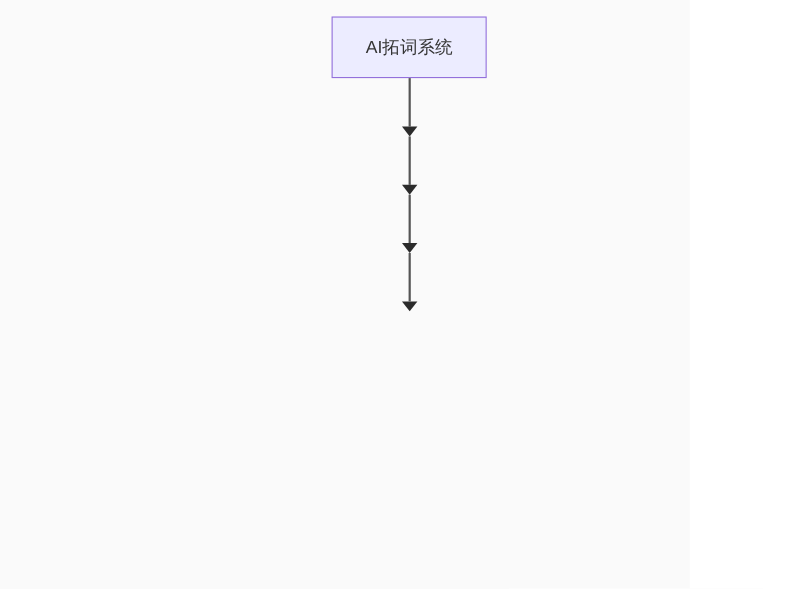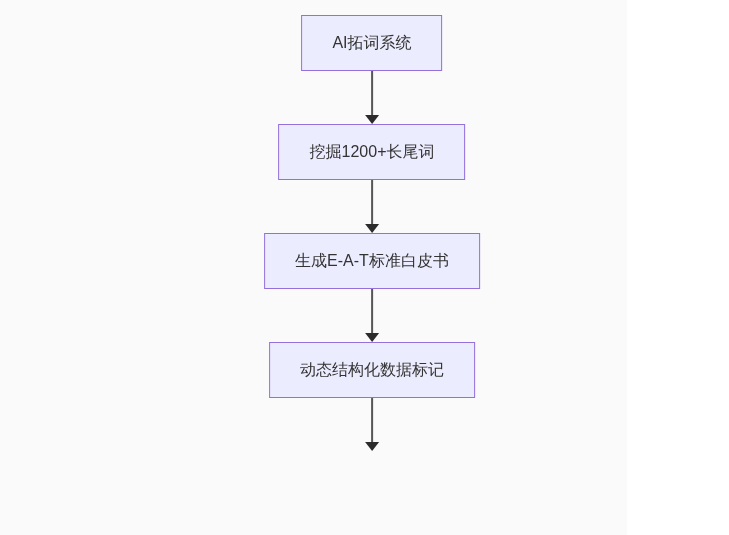--- a/index.html
+++ b/index.html
@@ -70,41 +70,32 @@
 
     <div class="node">
       <span>AI拓词系统</span>
     </div>
 
     <div class="arrow">
       <span class="arrow-line"></span>
       <span class="arrow-head"></span>
     </div>
 
-    <div class="node">
-      <span>挖掘1200+长尾词</span>
-    </div>
 
     <div class="arrow">
       <span class="arrow-line"></span>
       <span class="arrow-head"></span>
     </div>
 
-    <div class="node">
-      <span>生成E-A-T标准白皮书</span>
-    </div>
 
     <div class="arrow">
       <span class="arrow-line"></span>
       <span class="arrow-head"></span>
     </div>
 
-    <div class="node">
-      <span>动态结构化数据标记</span>
-    </div>
 
     <div class="arrow">
       <span class="arrow-line"></span>
       <span class="arrow-head"></span>
     </div>
 
 
   </div>
 </div>
 

